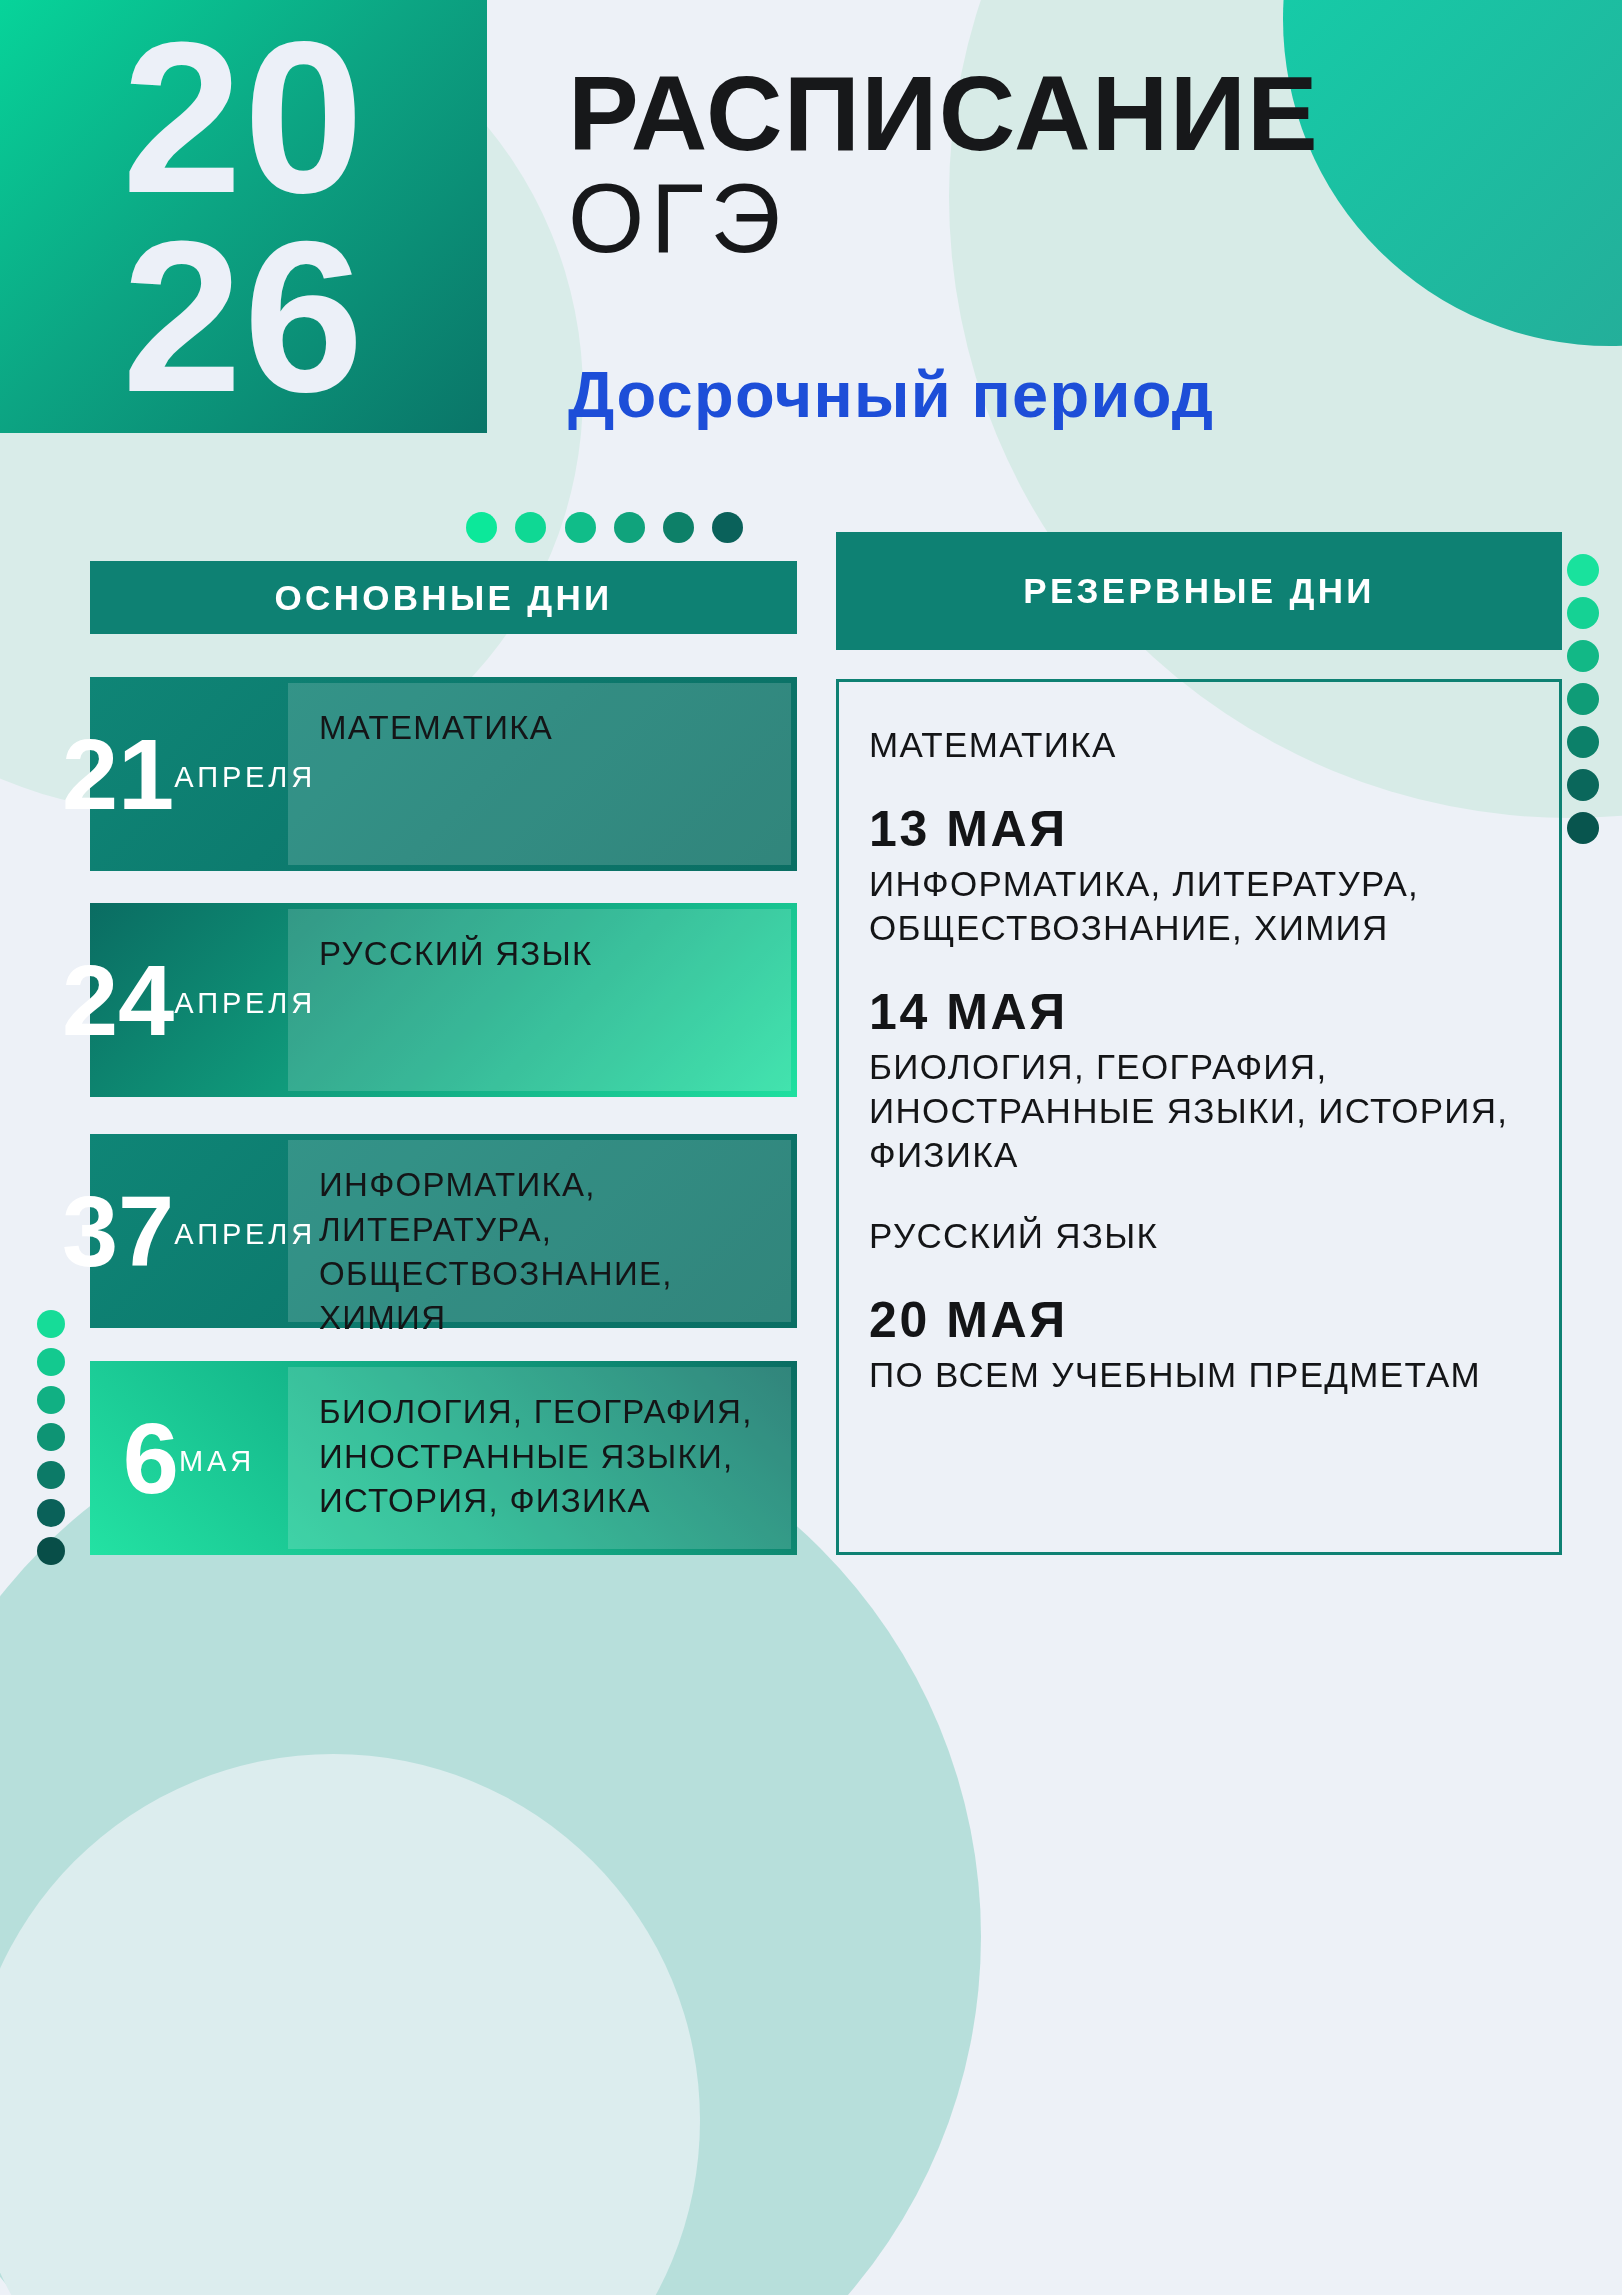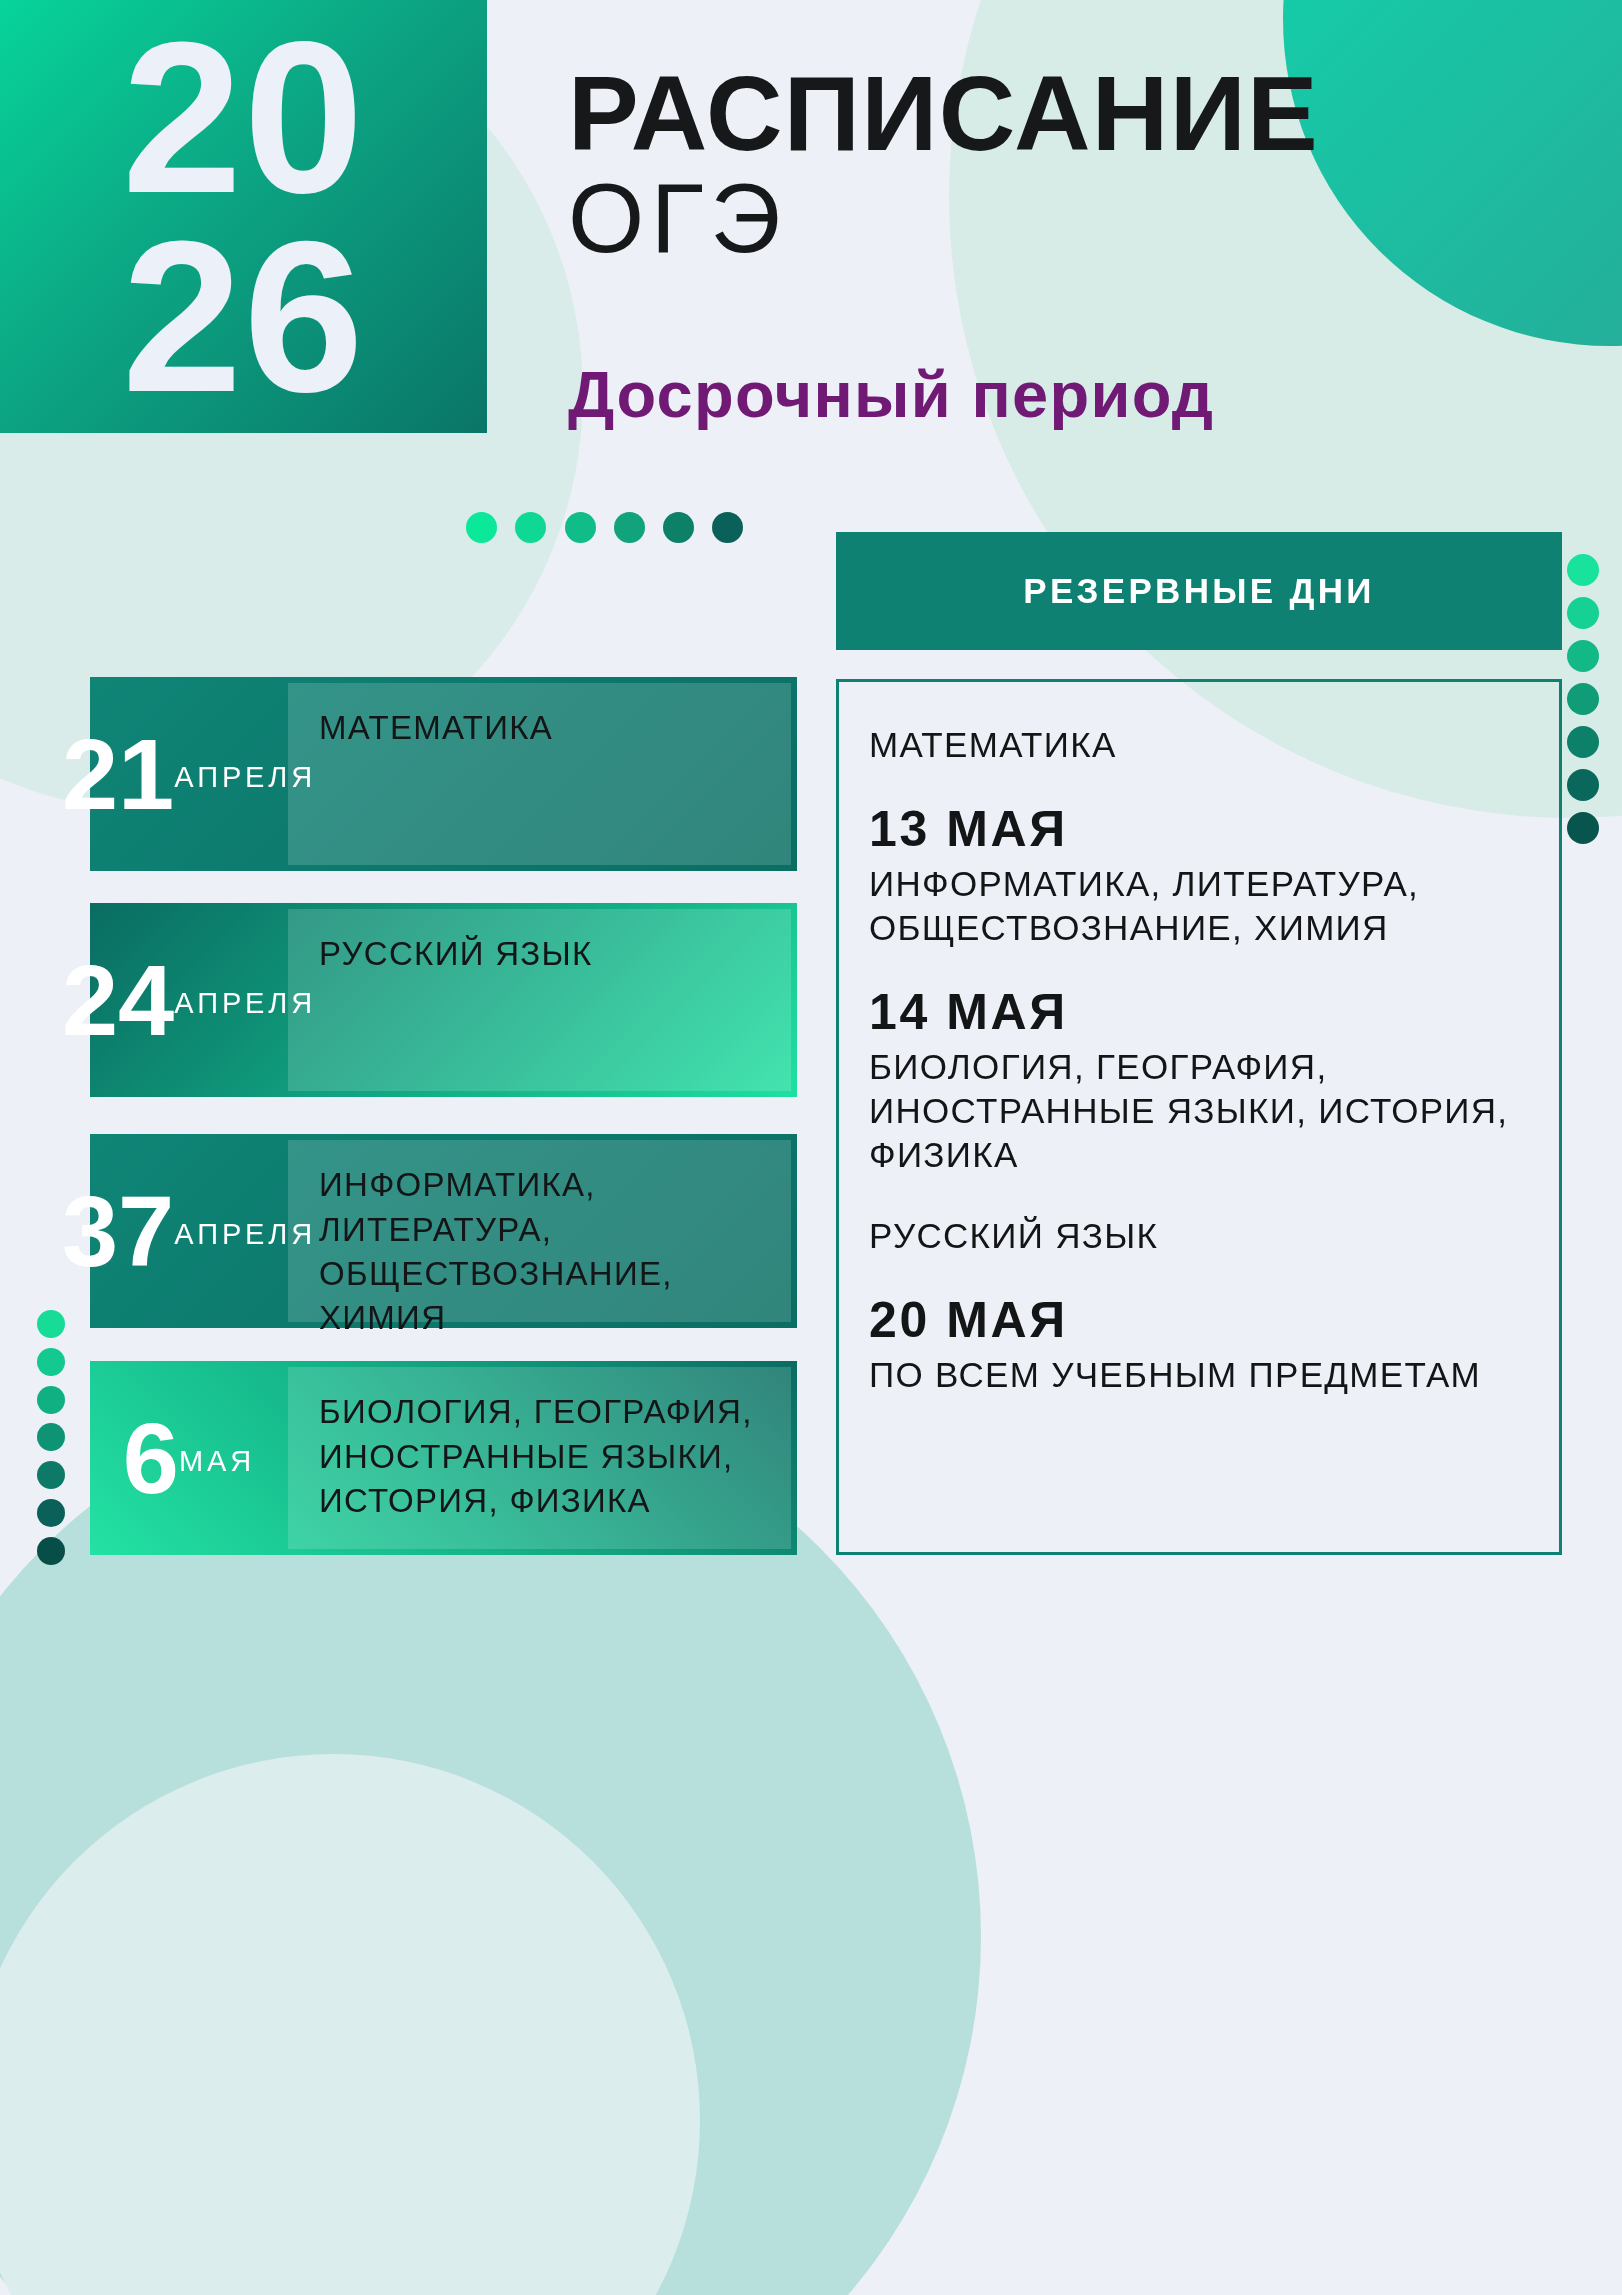--- a/index.html
+++ b/index.html
@@ -32,21 +32,21 @@
     color:var(--paper);
     text-align:right;
   }
   .year-line{font-size:216px;font-weight:700;line-height:0.92;letter-spacing:1.3px;}
 
   
   .title-block{position:absolute;left:568px;top:58px;color:#17181a;}
   .title-main{font-size:106px;font-weight:700;line-height:1.05;letter-spacing:1.3px;}
   .title-sub{font-size:98px;font-weight:400;letter-spacing:6.5px;line-height:1;}
   .period{position:absolute;left:568px;top:357px;font-size:65px;font-weight:700;
-    letter-spacing:1.3px;color:#701a75;}
+    letter-spacing:1.3px;color:#1d4ed8;}
 
   
   .hdots{position:absolute;left:466px;top:512px;display:flex;gap:18.3px;}
   .hdots span{width:31px;height:31px;border-radius:50%;}
   .hdots span:nth-child(1){background:#0ce89a;}
   .hdots span:nth-child(2){background:#0fd894;}
   .hdots span:nth-child(3){background:#10bd89;}
   .hdots span:nth-child(4){background:#10a37c;}
   .hdots span:nth-child(5){background:#0d8068;}
   .hdots span:nth-child(6){background:#0a615a;}
@@ -135,20 +135,21 @@
 
   <div class="hdots">
     <span></span>
       <span></span>
       <span></span>
       <span></span>
       <span></span>
       <span></span>
   </div>
 
+  <div class="bar" id="bar-main">ОСНОВНЫЕ ДНИ</div>
 
   <div class="card v-teal c1">
     <div class="date">
       <div class="day">21</div>
       <div class="month">АПРЕЛЯ</div>
     </div>
     <div class="panel">
       <div class="subjects">МАТЕМАТИКА</div>
     </div>
   </div>

